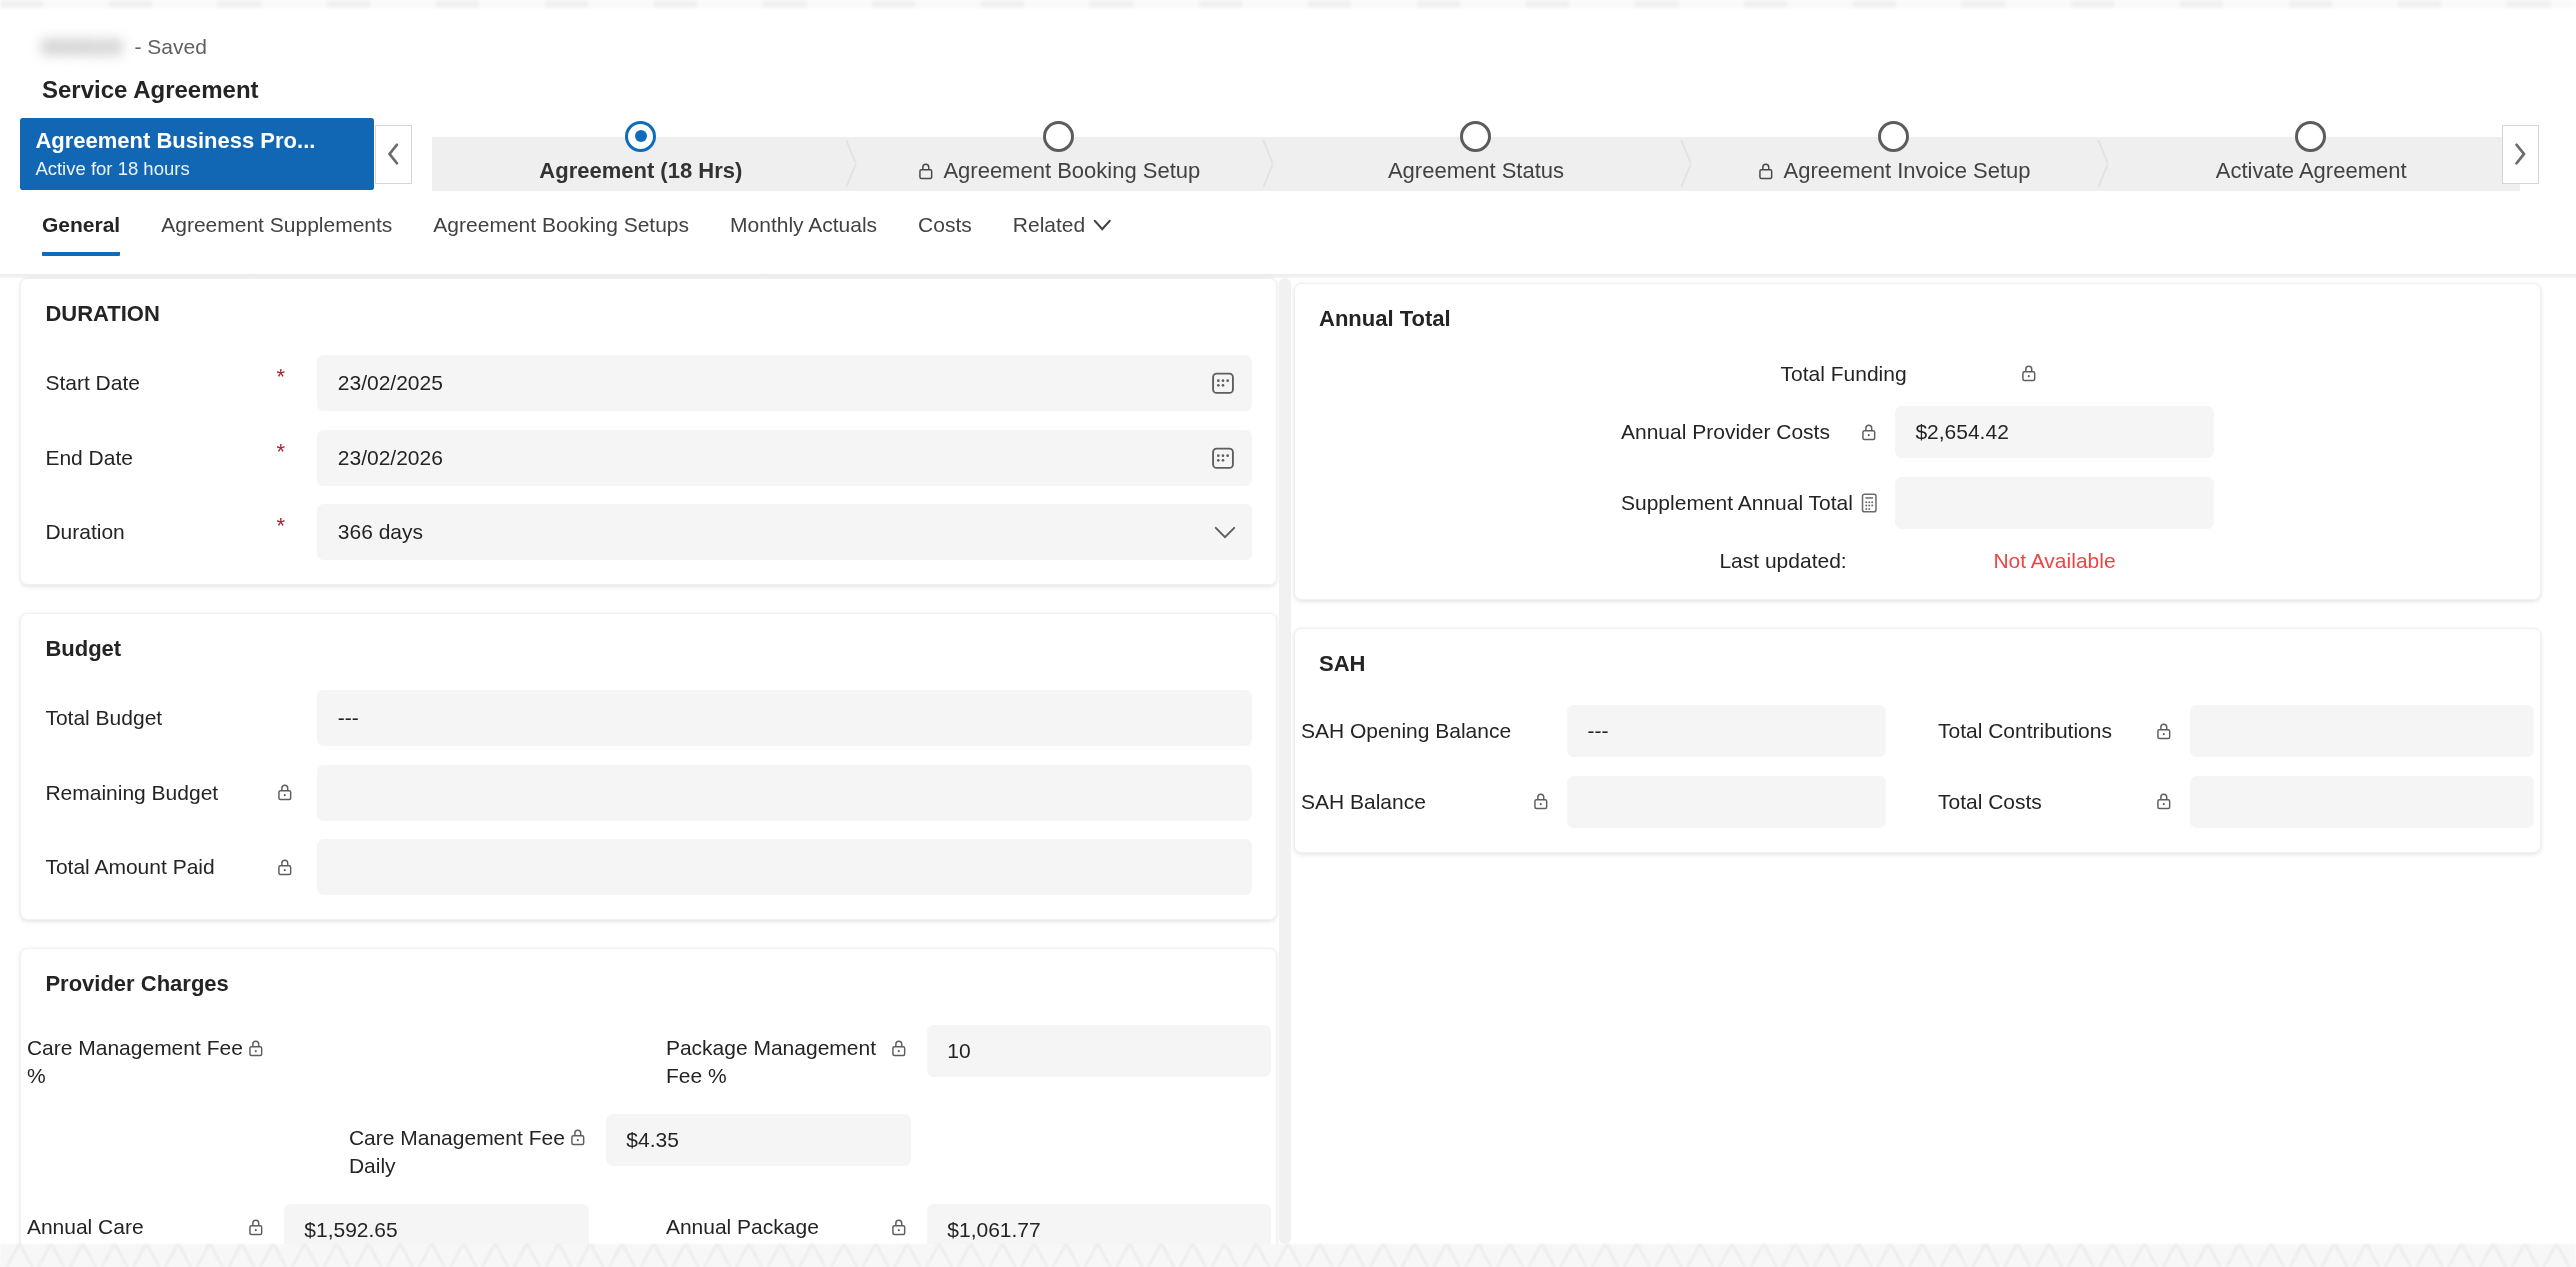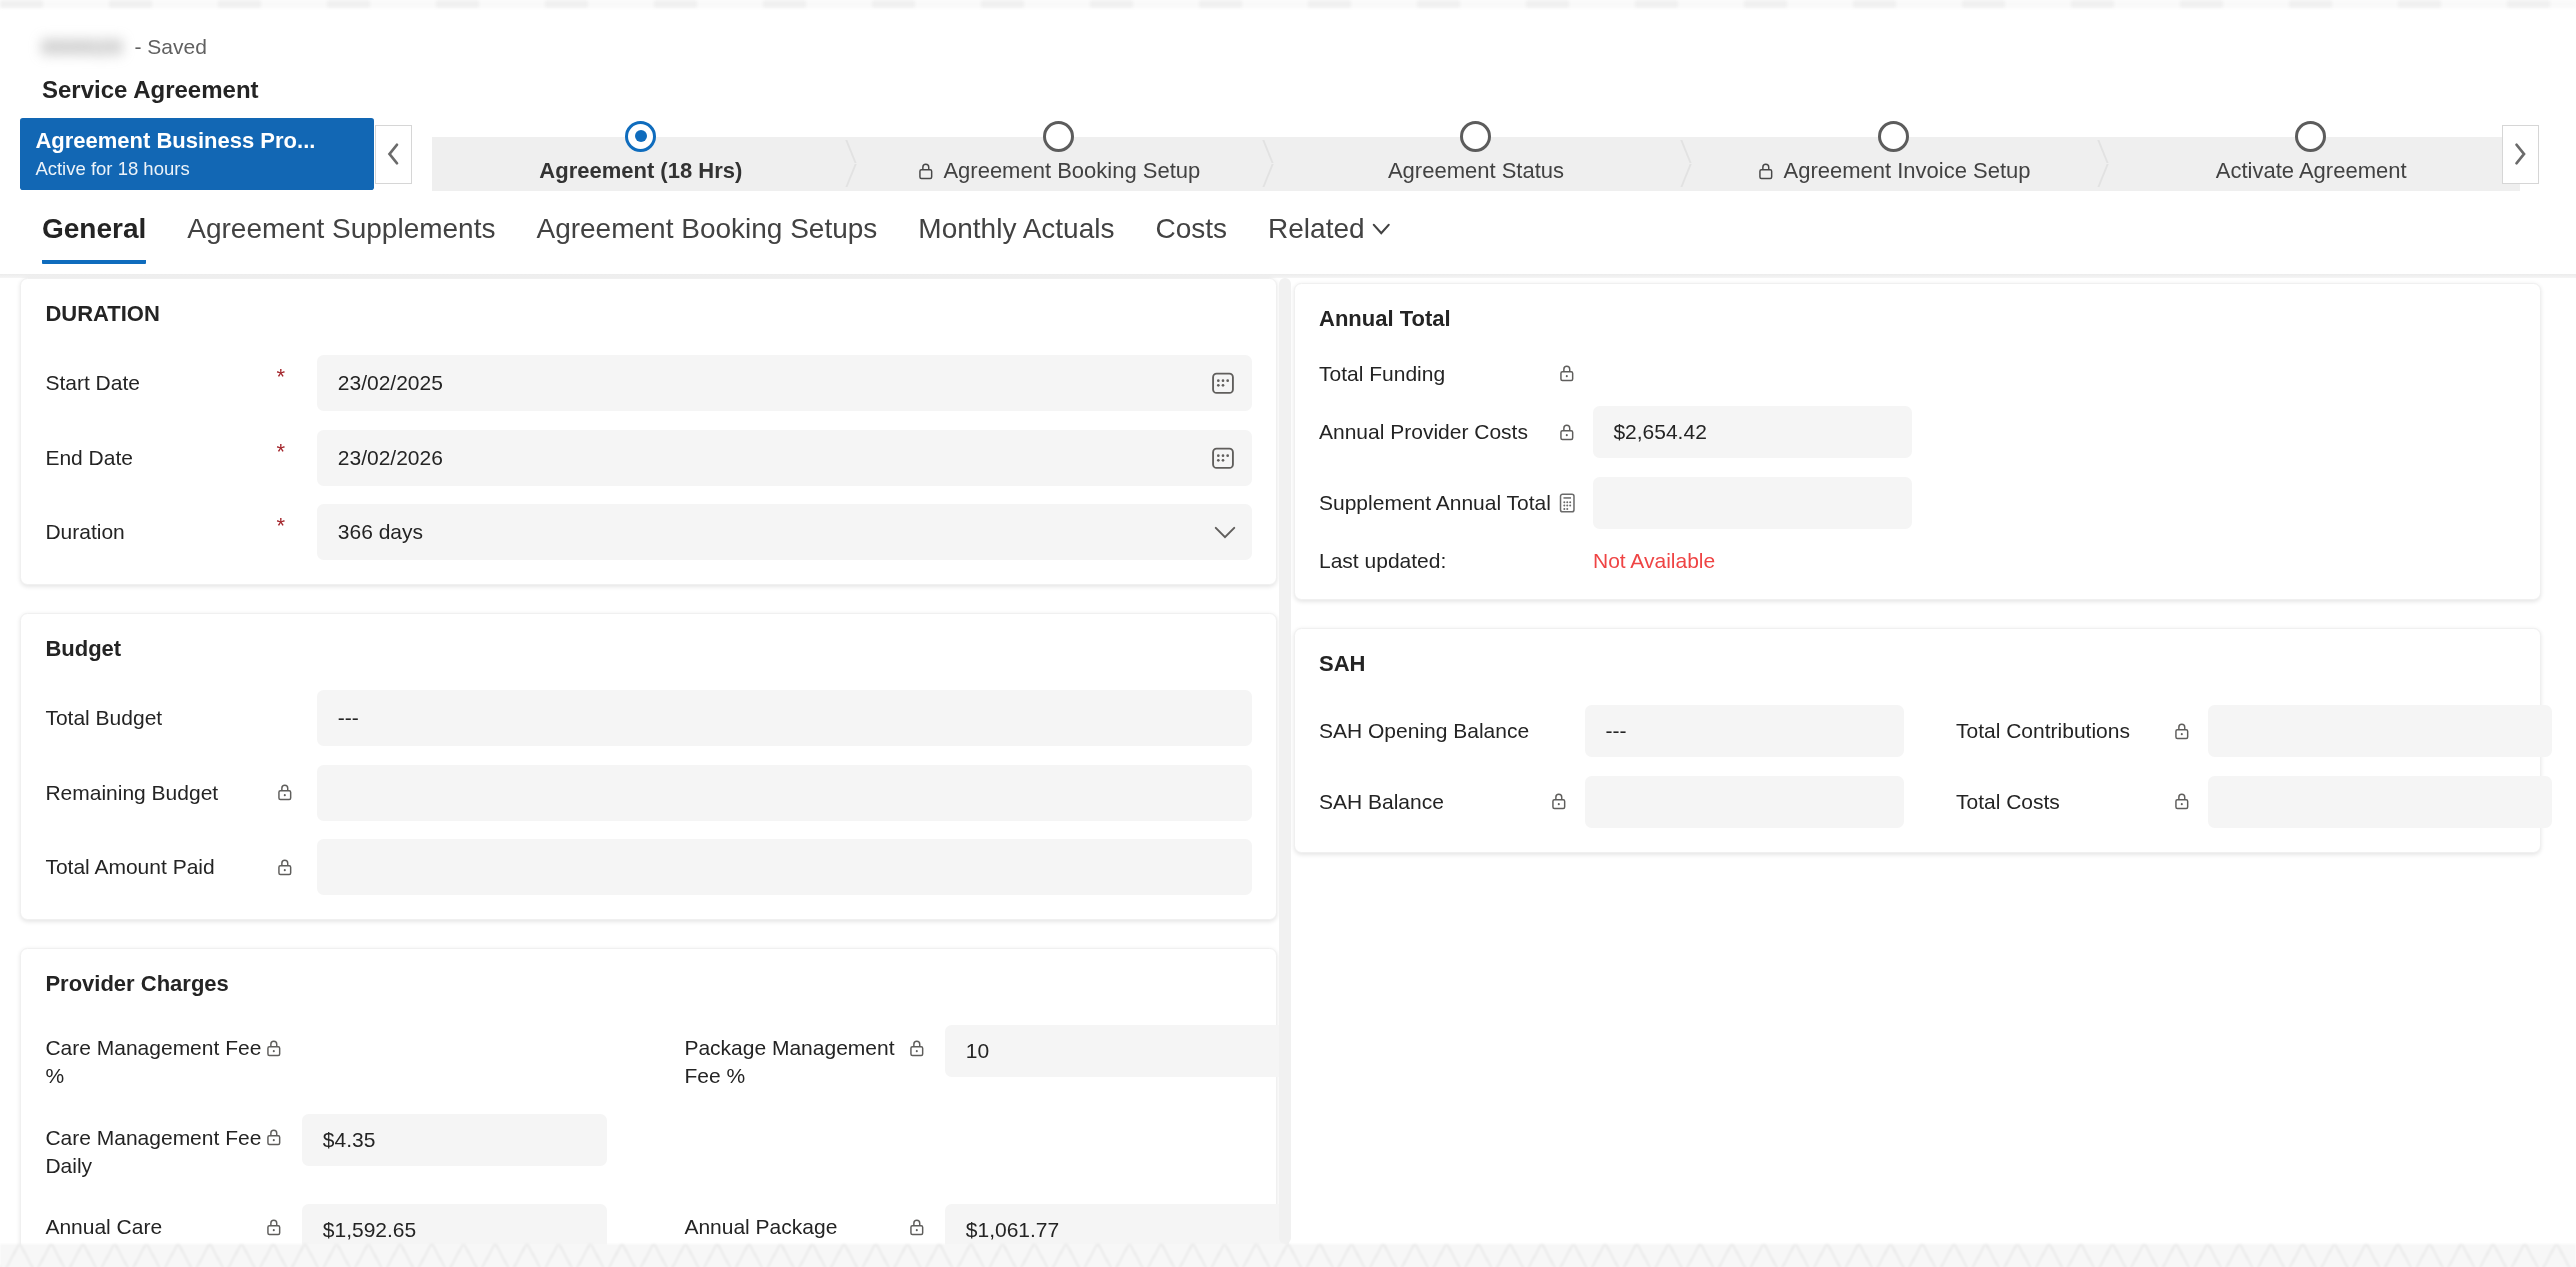--- a/index.html
+++ b/index.html
@@ -42,38 +42,38 @@
     border-radius:50%; background:#fff; border:3.7px solid #5c5c5c; z-index:2;
     display:flex; align-items:center; justify-content:center; }
   .dot.active { border-color:#0F6CBD; }
   .dot.active::after { content:''; width:12px; height:12px; border-radius:50%; background:#0F6CBD; }
   .stage-label { font-size:22px; color:#424242; white-space:nowrap; }
   .stage.active .stage-label { font-weight:600; color:#333; }
   .stage .lock { color:#484848; display:flex; }
 
   
   .tabs { position:absolute; top:213px; left:42px; display:flex; align-items:flex-start; gap:41px; }
-  .tab { font-size:28px; color:#424242; padding-bottom:15px; cursor:pointer; white-space:nowrap;
+  .tab { font-size:21px; color:#424242; padding-bottom:15px; cursor:pointer; white-space:nowrap;
     display:flex; align-items:center; gap:7.4px; }
   .tab.active { font-weight:bold; color:#242424; border-bottom:4.6px solid #0F6CBD; border-radius:0.9px; }
   .tabs-sep { position:absolute; top:274px; left:0; width:100%; height:5.6px;
     background:linear-gradient(#ececec,#fafafa); }
 
   
   .content { position:absolute; top:278px; left:0; width:100%; bottom:24px; background:#fff; }
   .col.left  { position:absolute; left:20.4px;  top:0; width:1257px; }
   .col.right { position:absolute; left:1294px; top:4.6px; width:1247px; }
   .vscroll { position:absolute; left:1279px; top:0; width:12px; height:966px;
     background:#f1f1f1; border-radius:6.5px; }
 
   .card { background:#fff; border:0.9px solid #f0f0f0; border-radius:7.4px;
     box-shadow:0 1.9px 4.6px rgba(0,0,0,.10); padding:22px 24px 24px 24px; margin-bottom:28px; }
   .card-title { font-size:22px; font-weight:bold; color:#242424; margin-bottom:28px; }
 
-  .frow { display:flex; align-items:center; margin-bottom:18.5px; }
+  .frow { display:flex; align-items:center; margin-bottom:18.5px;justify-content:center; }
   .frow:last-child { margin-bottom:0; }
   .flabel { width:231px; font-size:21px; color:#242424; line-height:28px; }
   .fmark { width:41px; display:flex; align-items:center; color:#5f5e5c; flex:none; }
   .fmark.req { color:#A4262C; font-size:22px; align-self:flex-start; padding-top:9.3px; }
   .finput { flex:1; height:56px; background:#f5f5f5; border-radius:6.5px; display:flex;
     align-items:center; padding:0 15px 0 20.4px; cursor:text; min-width:0; }
   .fval { font-size:21px; color:#242424; white-space:nowrap; overflow:hidden; }
   .ficon { margin-left:auto; display:flex; color:#605e5c; cursor:pointer; }
 
   

